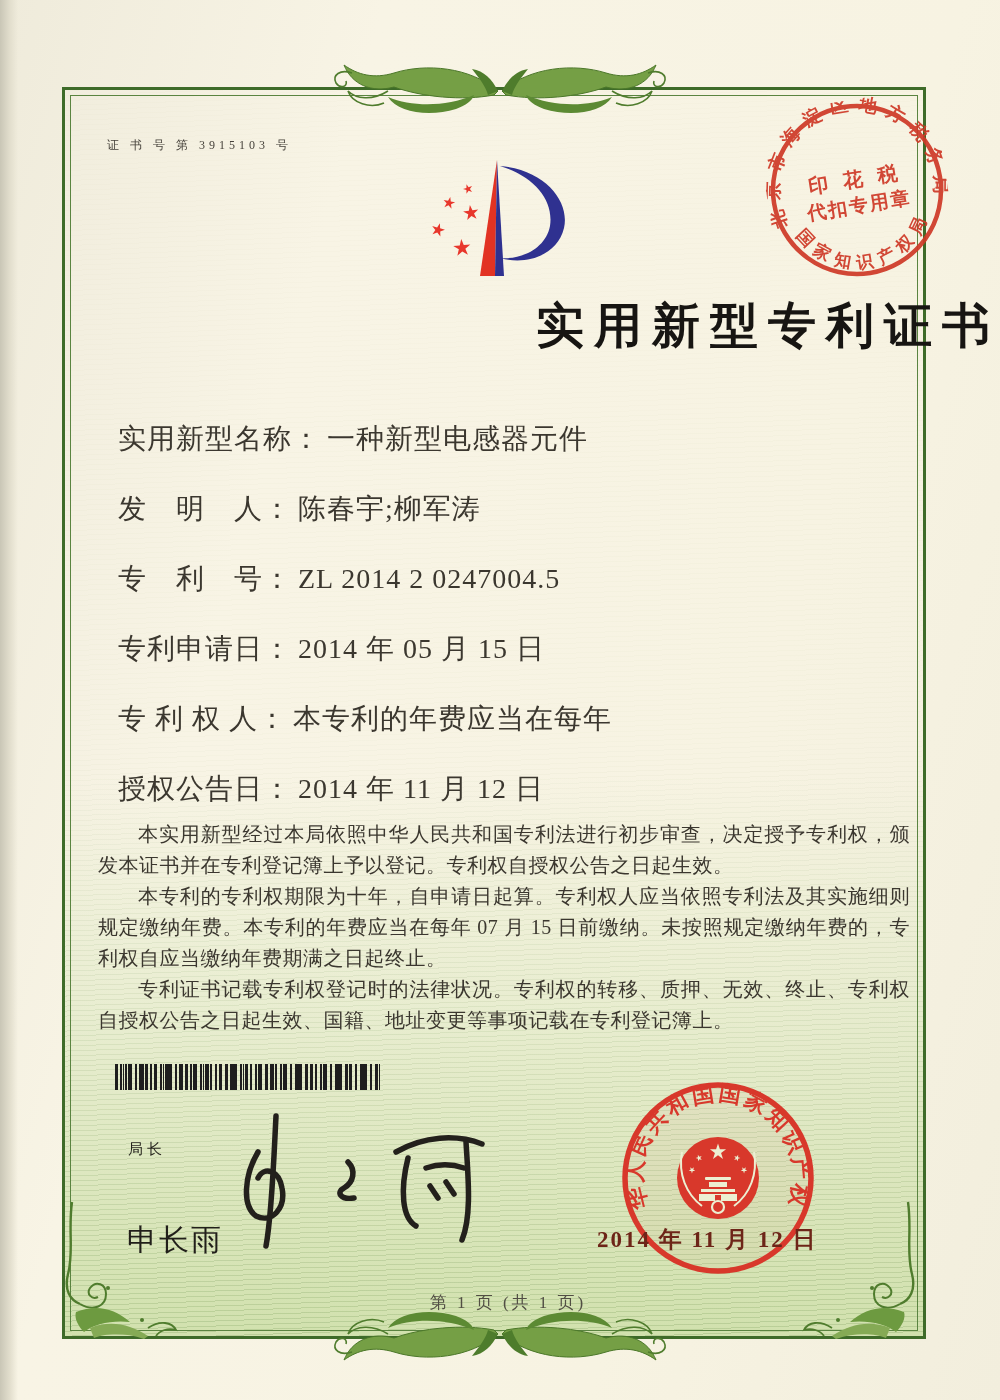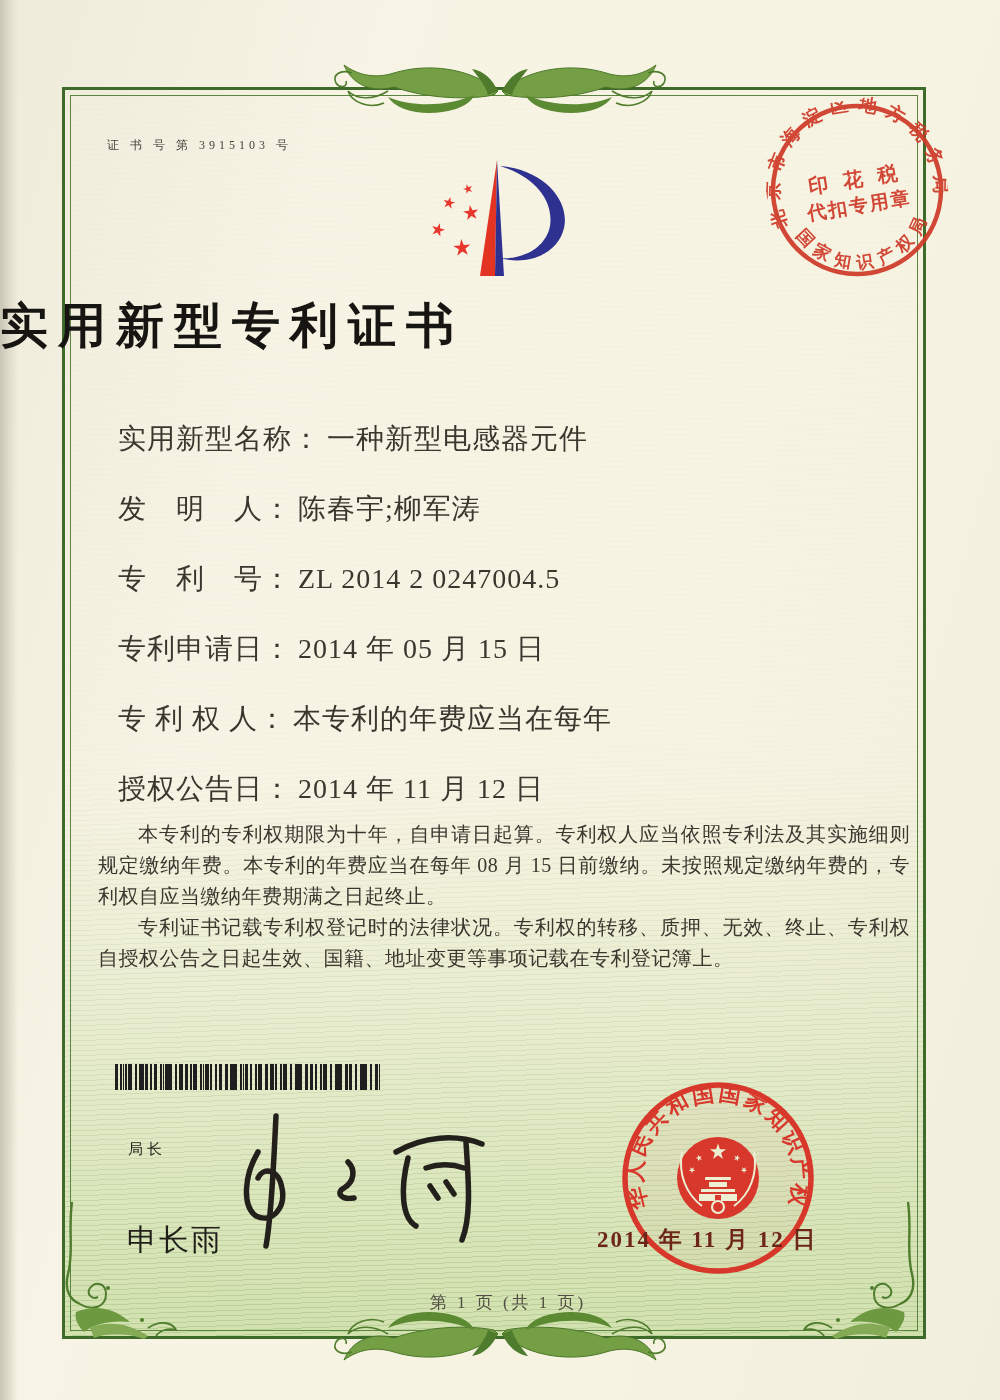--- a/index.html
+++ b/index.html
@@ -26,21 +26,21 @@
     background:repeating-linear-gradient(178deg,rgba(100,140,70,0.22) 0 1px,rgba(0,0,0,0) 1px 5px);
     -webkit-mask-image:linear-gradient(180deg,rgba(0,0,0,0.07) 0%,rgba(0,0,0,0.09) 52%,rgba(0,0,0,0.55) 78%,#000 100%);
     mask-image:linear-gradient(180deg,rgba(0,0,0,0.07) 0%,rgba(0,0,0,0.09) 52%,rgba(0,0,0,0.55) 78%,#000 100%);
   }
   .orn{position:absolute;pointer-events:none;}
   .cert-no{
     position:absolute;left:107px;top:137px;font-size:12px;letter-spacing:4px;
     color:#46423b;
   }
   .title{
-    position:absolute;left:0;top:294px;width:1000px;text-align:left;
+    position:absolute;left:0;top:294px;width:1000px;text-align:right;
     font-size:48px;font-weight:700;letter-spacing:10px;color:#171512;
   }
   .logo{position:absolute;left:398px;top:150px;}
   .stamp{position:absolute;left:767px;top:100px;transform:rotate(-9deg);opacity:.93;}
   .fields{position:absolute;left:0;top:0;}
   .field-row{position:absolute;left:118px;font-size:28px;color:#3b372f;letter-spacing:1px;white-space:nowrap;}
   .field-row .val{margin-left:6px;}
   .body-text{
     position:absolute;left:98px;top:819px;width:812px;
     font-size:20px;line-height:31px;color:#3b372f;text-align:justify;letter-spacing:0.5px;
@@ -162,21 +162,22 @@
     </div>
     <div class="field-row" style="top:700px">
       <span class="lbl">专 利 权 人：</span><span class="val">本专利的年费应当在每年</span>
     </div>
     <div class="field-row" style="top:770px">
       <span class="lbl">授权公告日：</span><span class="val">2014 年 11 月 12 日</span>
     </div>
   </div>
 
   <div class="body-text">
-    <p>本专利的专利权期限为十年，自申请日起算。专利权人应当依照专利法及其实施细则规定缴纳年费。本专利的年费应当在每年 08 月 15 日前缴纳。未按照规定缴纳年费的，专利权自应当缴纳年费期满之日起终止。</p>
+    <p>本实用新型经过本局依照中华人民共和国专利法进行初步审查，决定授予专利权，颁发本证书并在专利登记簿上予以登记。专利权自授权公告之日起生效。</p>
+    <p>本专利的专利权期限为十年，自申请日起算。专利权人应当依照专利法及其实施细则规定缴纳年费。本专利的年费应当在每年 07 月 15 日前缴纳。未按照规定缴纳年费的，专利权自应当缴纳年费期满之日起终止。</p>
     <p>专利证书记载专利权登记时的法律状况。专利权的转移、质押、无效、终止、专利权自授权公告之日起生效、国籍、地址变更等事项记载在专利登记簿上。</p>
   </div>
 
   <div class="barcode"></div>
 
   <div class="sig-title">局长</div>
   <div class="sig-name">申长雨</div>
   <svg class="signature" width="290" height="140" viewBox="0 0 290 140">
     <g fill="none" stroke="#23201c" stroke-width="5.5" stroke-linecap="round" stroke-linejoin="round">
       <path d="M30,42 C16,66 14,96 28,106 C44,114 58,98 54,78 C51,60 36,56 30,68"></path>

